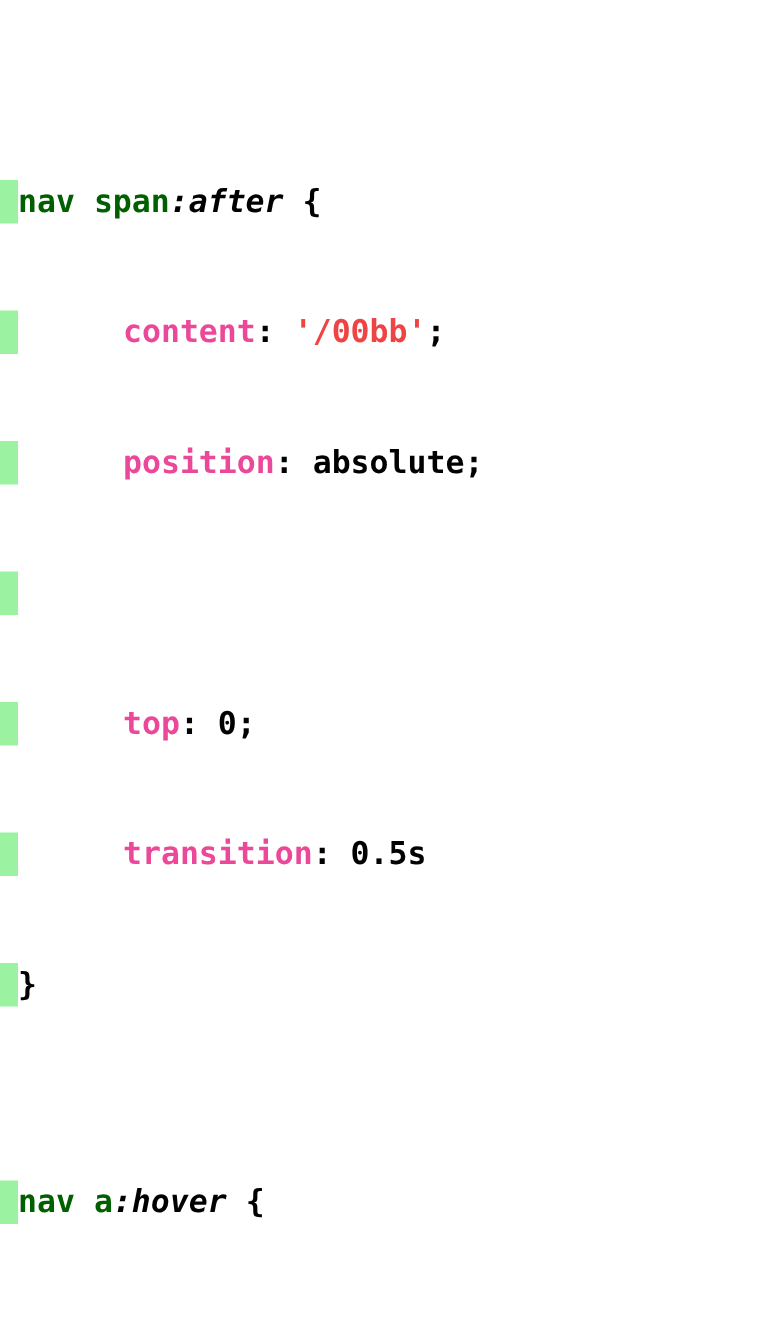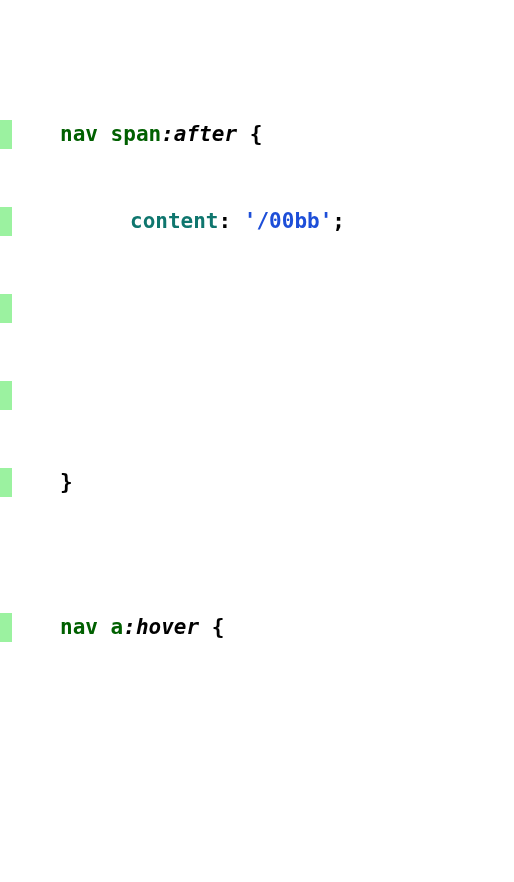--- a/index.html
+++ b/index.html
@@ -15,61 +15,69 @@
   }
   .editor {
     display: block;
     white-space: pre;
     padding-top: 4px;
   }
   .line {
     display: flex;
     align-items: flex-end;
     height: 29px;
-    gap: 48px;
   }
   .gutter {
     width: 12px;
     flex: 0 0 12px;
     height: 100%;
   }
   .g-green { background: #9bf2a0; }
   .code {
     padding-left: 2px;
     display: inline-block;
   }
   .indent { display: inline-block; width: 58px; border-left: 1px dotted #d0d0d0; padding-left: 0; margin-left: 10px; }
   .noindent { display:inline-block; padding-left: 0;}
   .bold { font-weight: 700; }
   .selector-tag { color: #006000; font-weight: 700; }
   .pseudo { color: #000000; font-style: italic; font-weight: 700; }
-  .prop { color: #0f766e; font-weight: 700; }
+  .prop { color: #ec4899; font-weight: 700; }
   .colon-val { color: #000000; font-weight: 700; }
-  .string { color: #1d4ed8; font-weight: 700; }
+  .string { color: #ef4444; font-weight: 700; }
   .punct { color: #000000; font-weight: 700; }
 </style>
 </head>
 <body>
 
 <div class="editor">
 
   
   <div class="line">
     <div class="gutter g-green"></div>
     <span class="code noindent"><span class="selector-tag">nav</span><span class="bold"> </span><span class="selector-tag">span</span><span class="pseudo">:after</span><span class="punct"> {</span></span>
   </div>
   <div class="line">
     <div class="gutter g-green"></div>
     <span class="code"><span class="indent"></span><span class="prop">content</span><span class="colon-val">: </span><span class="string">'/00bb'</span><span class="punct">;</span></span>
   </div>
   <div class="line">
     <div class="gutter g-green"></div>
+    <span class="code"><span class="indent"></span><span class="prop">position</span><span class="colon-val">: </span><span class="colon-val">absolute</span><span class="punct">;</span></span>
   </div>
   <div class="line">
     <div class="gutter g-green"></div>
+  </div>
+  <div class="line">
+    <div class="gutter g-green"></div>
+    <span class="code"><span class="indent"></span><span class="prop">top</span><span class="colon-val">: </span><span class="colon-val">0</span><span class="punct">;</span></span>
+  </div>
+  <div class="line">
+    <div class="gutter g-green"></div>
+    <span class="code"><span class="indent"></span><span class="prop">transition</span><span class="colon-val">: </span><span class="colon-val">0.5s</span></span>
   </div>
   <div class="line">
     <div class="gutter g-green"></div>
     <span class="code noindent"><span class="punct">}</span></span>
   </div>
 
   
   <div class="line">
     <div class="gutter g-green"></div>
     <span class="code noindent"><span class="selector-tag">nav</span><span class="bold"> </span><span class="selector-tag">a</span><span class="pseudo">:hover</span><span class="punct"> {</span></span>

